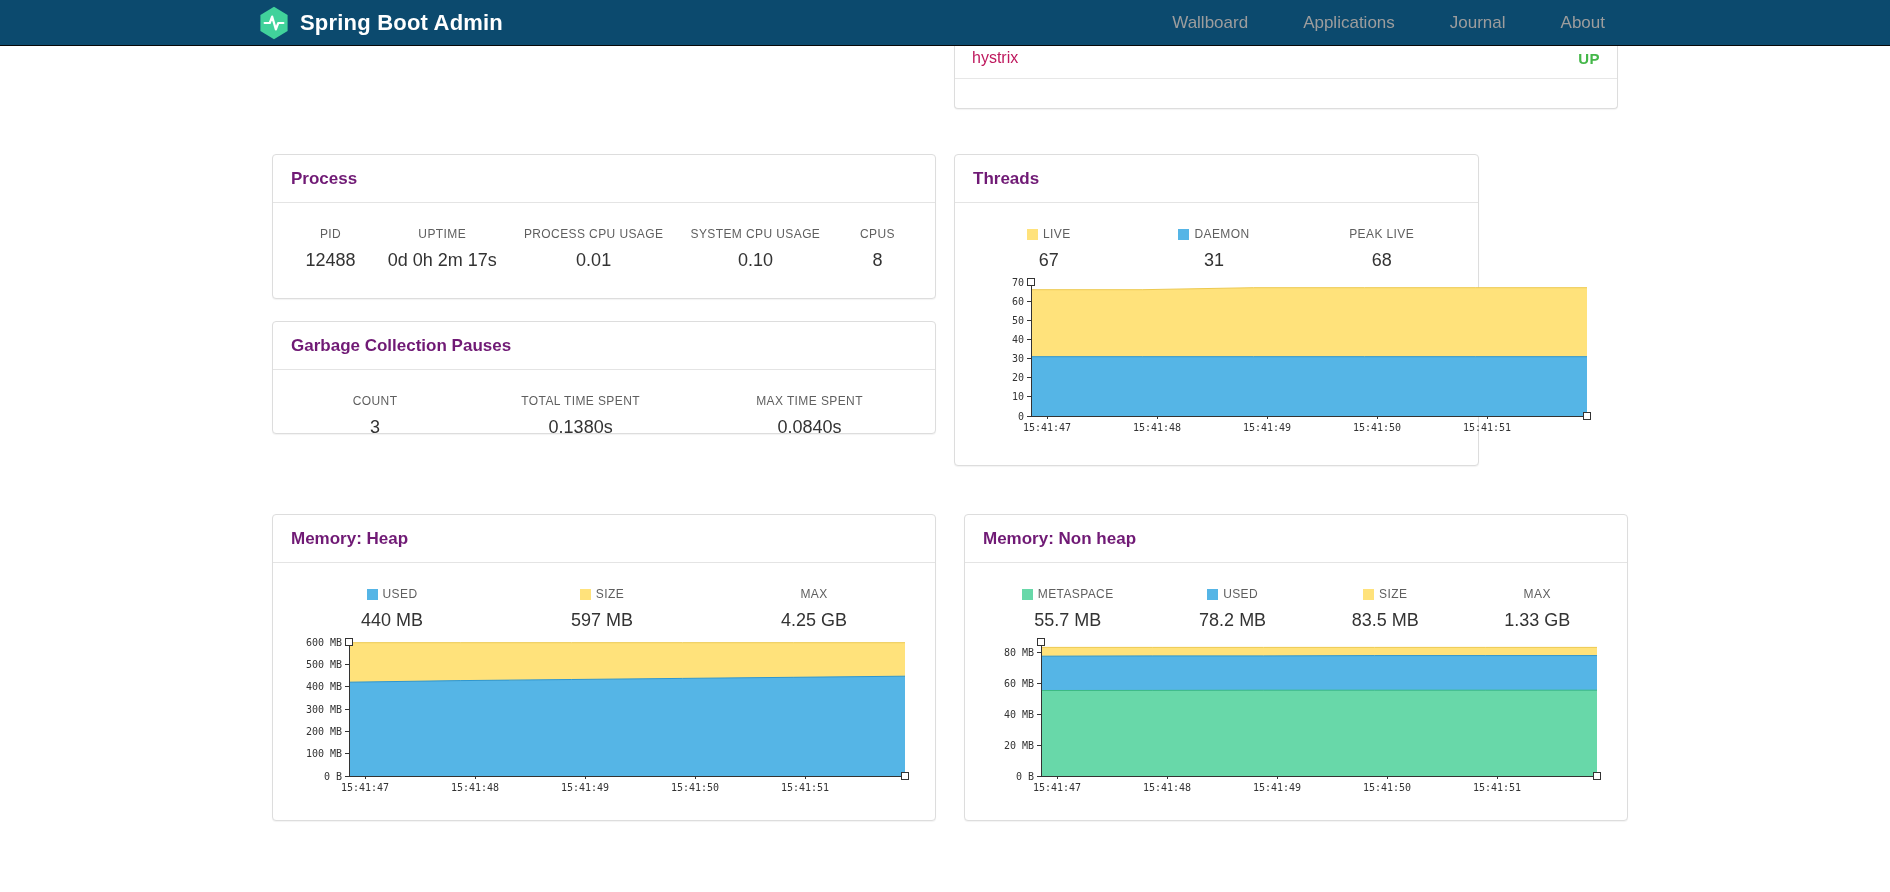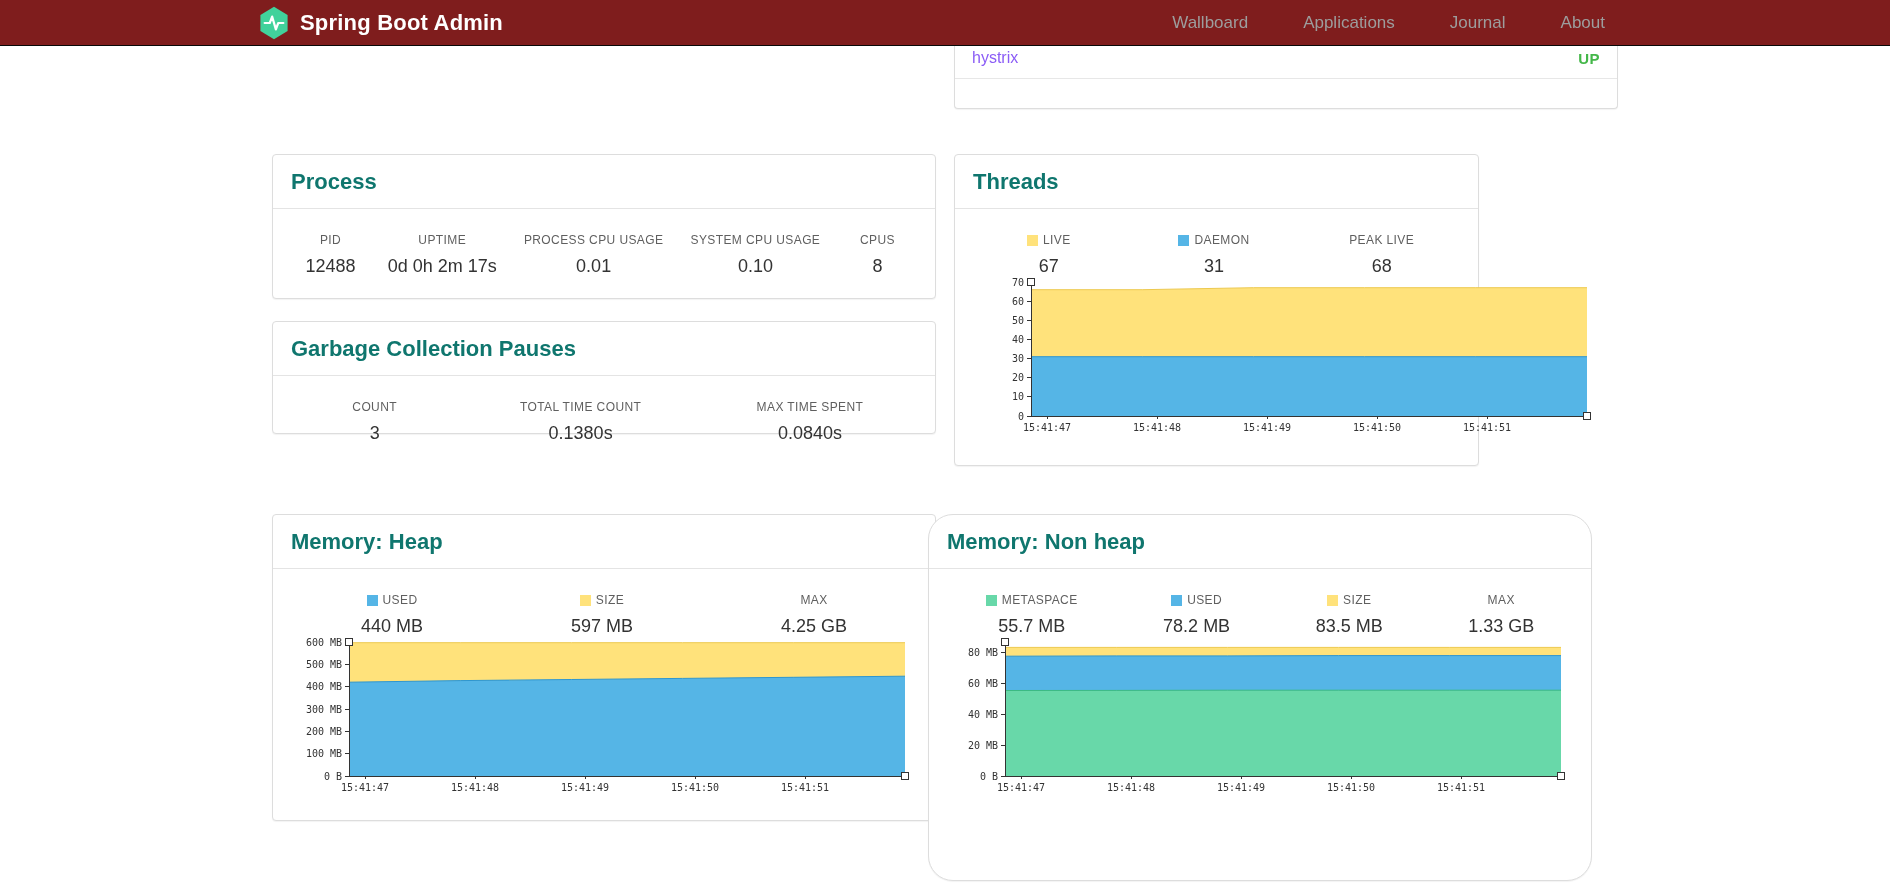--- a/index.html
+++ b/index.html
@@ -1,45 +1,45 @@
 <!DOCTYPE html>
 <html><head>
 <meta charset="utf-8">
 <style>
   html,body{margin:0;padding:0;overflow:hidden;}
   body{
     width:1890px;height:892px;background:#fff;
     font-family:"Liberation Sans","DejaVu Sans",sans-serif;color:#333;
   }
   
-  .navbar{height:45px;background:#7f1d1d;border-bottom:1px solid #080808;}
+  .navbar{height:45px;background:#0c4a6e;border-bottom:1px solid #080808;}
   .navbar-inner{width:1346px;margin:0 auto;height:100%;display:flex;align-items:center;}
   .brand{display:flex;align-items:center;gap:10px;margin-left:-14px;text-decoration:none;cursor:pointer;}
   .logo{display:inline-flex;width:32px;height:34px;}
   .brand-text{color:#fff;font-size:22px;font-weight:bold;letter-spacing:0.2px;}
   .nav-links{margin-left:auto;display:flex;align-items:center;height:100%;gap:29px;}
   .nav-link{color:#9d9d9d;font-size:17px;padding:0 13px;text-decoration:none;cursor:pointer;line-height:45px;}
   
   .content{position:relative;width:1346px;margin:0 auto;height:847px;}
   .panel{position:absolute;background:#fff;border:1px solid #ddd;border-radius:4px;
          box-shadow:0 1px 1px rgba(0,0,0,0.05);box-sizing:border-box;}
-  .panel-heading{padding:14px 18px 13px;font-size:22px;font-weight:bold;color:#0f766e;
+  .panel-heading{padding:14px 18px 13px;font-size:17px;font-weight:bold;color:#701a75;
                  border-bottom:1px solid #e4e4e4;}
   
   .hystrix-panel{left:682px;top:0;width:664px;height:63px;border-top:none;border-radius:0 0 4px 4px;}
   .app-row{display:flex;justify-content:space-between;align-items:center;padding:3px 17px 11px;}
-  .app-name{font-size:16px;color:#8b5cf6;cursor:pointer;}
+  .app-name{font-size:16px;color:#be185d;cursor:pointer;}
   .app-status{font-size:15px;font-weight:bold;letter-spacing:0.5px;margin-left:44px;}
   .divider{height:0;border-top:1px solid #e7e7e7;}
   
   .process-panel{left:0;top:108px;width:664px;height:145px;}
   .gc-panel{left:0;top:275px;width:664px;height:113px;}
   .threads-panel{left:682px;top:108px;width:525px;height:312px;}
   .heap-panel{left:0;top:468px;width:664px;height:307px;}
-  .nonheap-panel{left:656px;top:468px;width:664px;height:367px;border-radius:25px;}
+  .nonheap-panel{left:692px;top:468px;width:664px;height:307px;}
   
   .stats-row{display:flex;justify-content:space-around;text-align:center;padding:24px 14px 0;}
   .stat{min-width:60px;}
   .stat-label{font-size:12px;color:#5f5f5f;letter-spacing:0.4px;display:flex;align-items:center;
               justify-content:center;gap:5px;white-space:nowrap;}
   .stat-value{font-size:18px;color:#333;margin-top:9px;}
   .swatch{width:11px;height:11px;display:inline-block;flex:0 0 auto;}
   
   .chart{position:absolute;left:12px;top:121px;width:640px;height:162px;}
 </style>
@@ -103,21 +103,21 @@
   </div>
 
   <div class="panel gc-panel">
     <div class="panel-heading">Garbage Collection Pauses</div>
     <div class="stats-row">
       <div class="stat">
         <div class="stat-label">COUNT</div>
         <div class="stat-value">3</div>
       </div>
       <div class="stat">
-        <div class="stat-label">TOTAL TIME COUNT</div>
+        <div class="stat-label">TOTAL TIME SPENT</div>
         <div class="stat-value">0.1380s</div>
       </div>
       <div class="stat">
         <div class="stat-label">MAX TIME SPENT</div>
         <div class="stat-value">0.0840s</div>
       </div>
     </div>
   </div>
 
   <div class="panel threads-panel">

